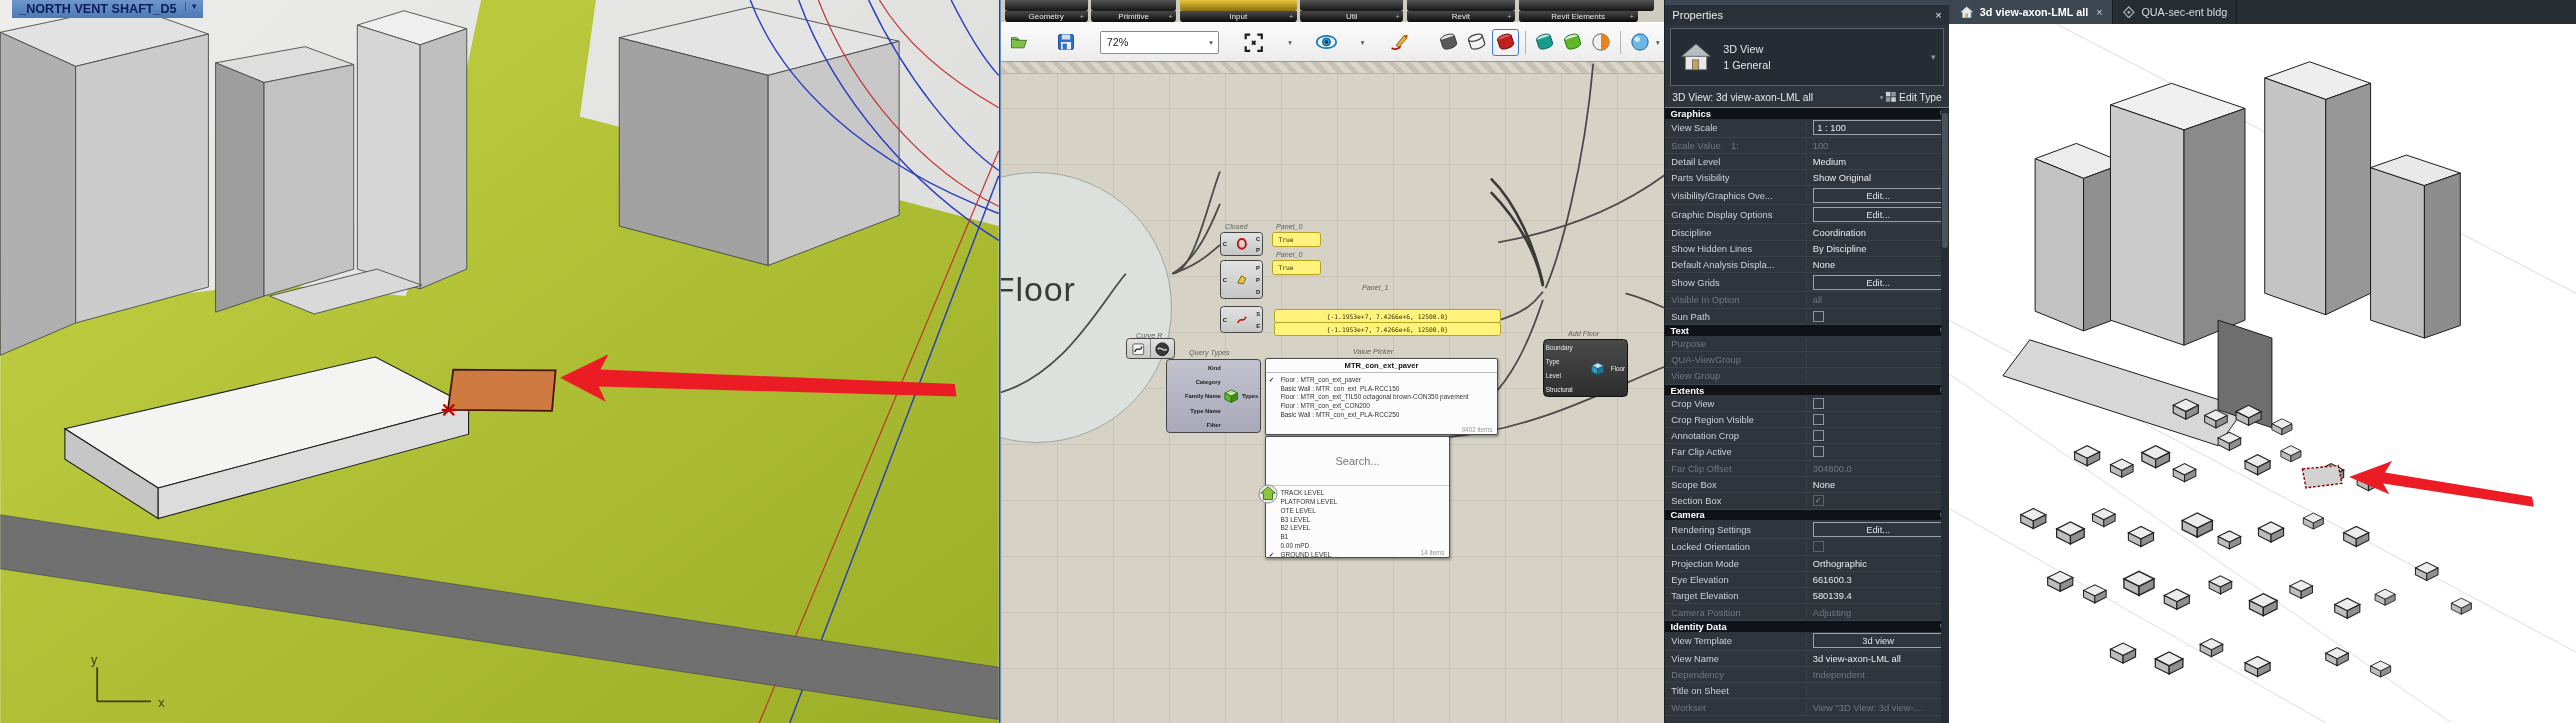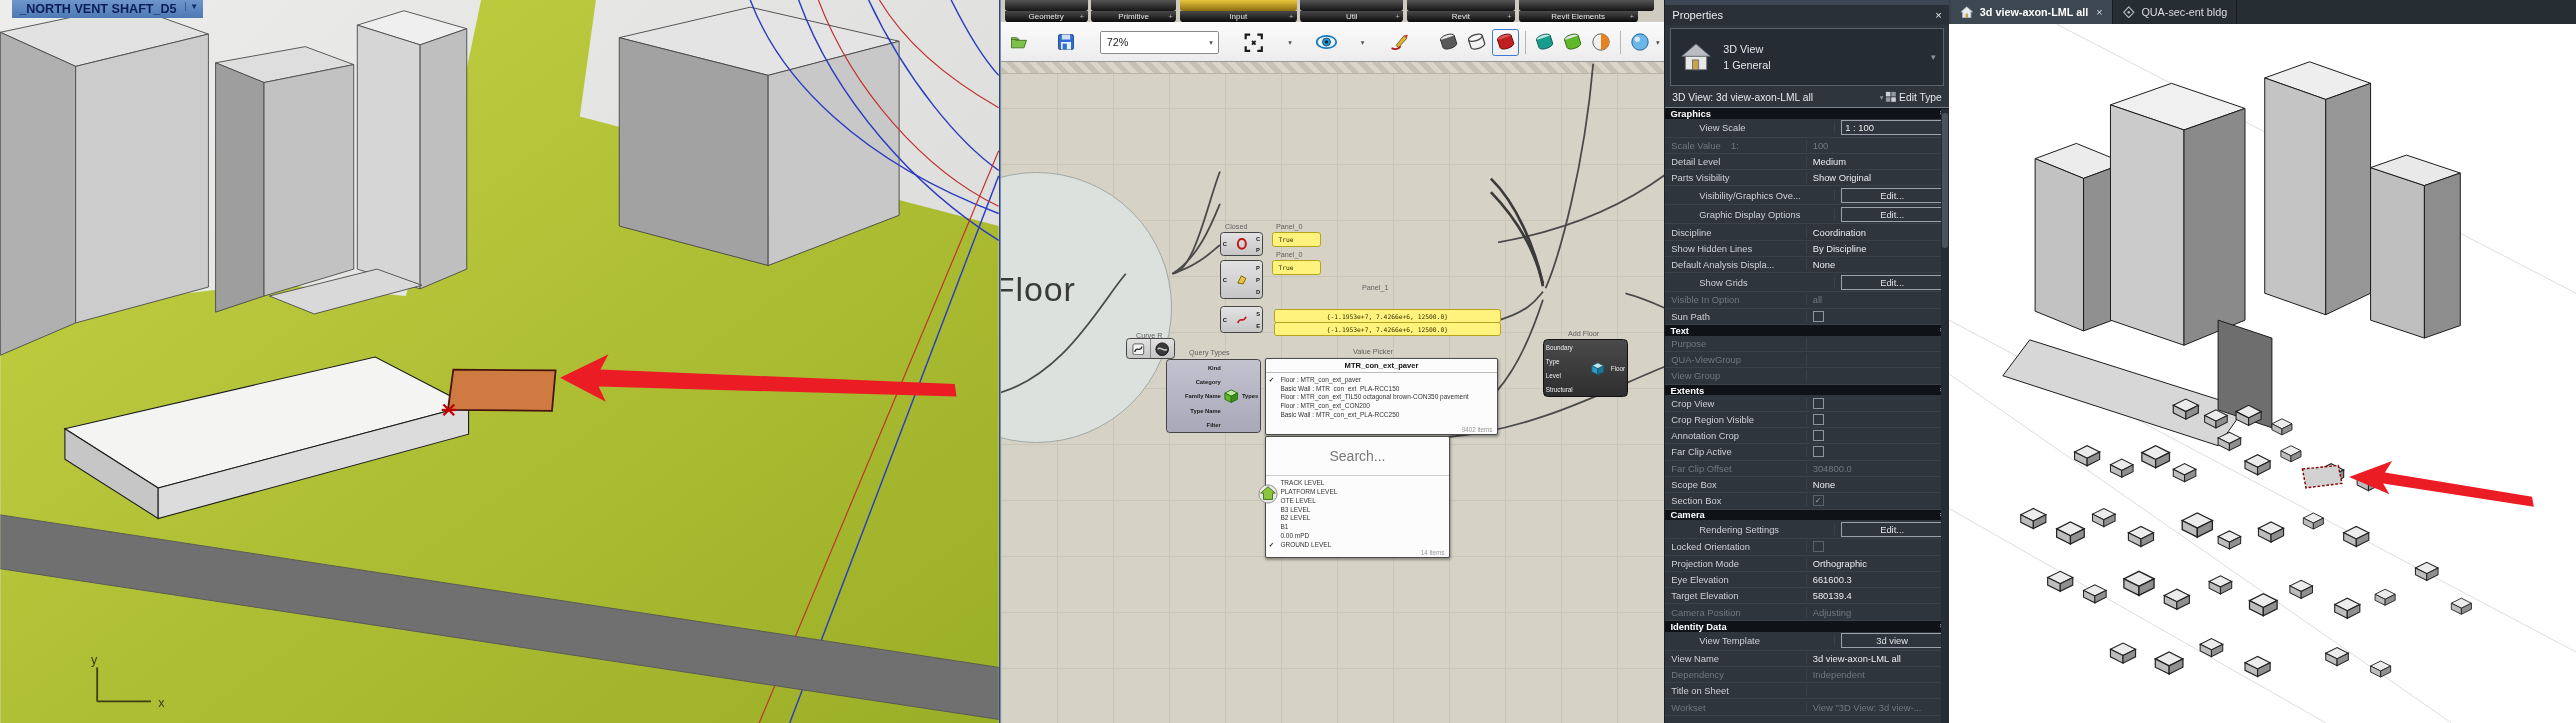--- a/index.html
+++ b/index.html
@@ -34,32 +34,32 @@
   .vsep{width:0.9px;height:23px;background:#b5b5b5;margin:0 2.7px;}
   #gh-canvas{position:relative;height:663px;
     background-color:#d6d2c6;
     background-image:repeating-linear-gradient(0deg,#c9c5b9 0 0.9px,transparent 0.9px 56px),
       repeating-linear-gradient(90deg,#c9c5b9 0 0.9px,transparent 0.9px 56px);}
   .hatch{position:absolute;left:0;top:0;width:100%;height:10.8px;
     background:repeating-linear-gradient(45deg,#c6c1b3 0 5.4px,#d9d5c9 5.4px 10.8px);border-bottom:0.9px solid #b9b4a6;}
   .gh-group-circle{position:absolute;left:-100px;top:110px;width:269px;height:269px;border-radius:50%;
     background:#dde3e0;border:0.9px solid #9aa39e;opacity:.9;}
   .gh-group-label{position:absolute;left:-7.2px;top:208px;font-size:34px;color:#3a3a3a;letter-spacing:0.9px;}
-  .nlabel{position:absolute;font-size:7.2px;color:#5f5f5f;white-space:nowrap;}
+  .nlabel{position:absolute;font-size:7.2px;font-style:italic;color:#5f5f5f;white-space:nowrap;}
   .gh-comp{position:absolute;background:linear-gradient(#e2e2e2,#c6c6c6);border:1.3px solid #454545;
     border-radius:3.6px;display:flex;align-items:stretch;font-size:5.8px;color:#1a1a1a;}
   .pcol{display:flex;flex-direction:column;justify-content:space-around;padding:0 1.8px;font-weight:bold;}
   .icol{flex:1;display:flex;align-items:center;justify-content:center;}
   .gh-panel{position:absolute;background:var(--panel-yellow);border:1.3px solid #b8a21c;border-radius:2.7px;
     font-family:"DejaVu Sans Mono",monospace;font-size:6.3px;color:#332f00;display:flex;align-items:center;
     padding:0 5.4px;white-space:nowrap;overflow:hidden;}
   .gh-box{position:absolute;background:#fcfcfc;border:0.9px solid #4c4c4c;border-radius:2px;
     box-shadow:0.9px 1.8px 2.7px rgba(0,0,0,.35);overflow:hidden;}
   .gh-box .ttl{font-size:7.6px;font-weight:bold;text-align:center;border-bottom:0.9px solid #bbb;padding:1.8px 0;color:#111;}
-  .gh-box .hdr{font-size:14px;text-align:center;color:#777;padding:11px 0;border-bottom:0.9px solid #ccc;}
+  .gh-box .hdr{font-size:11px;text-align:center;color:#777;padding:18px 0;border-bottom:0.9px solid #ccc;}
   .gh-box ul{list-style:none;margin:1.8px 0 0 0;padding:0;}
   .gh-box li{font-size:6.5px;color:#333;padding:0.9px 3.6px 0.9px 14.4px;position:relative;white-space:nowrap;overflow:hidden;}
   .gh-box li.checked:before{content:"✓";position:absolute;left:2.7px;font-weight:bold;color:#2b2b2b;}
   .gh-count{position:absolute;right:4.5px;bottom:1.8px;font-size:6.3px;color:#999;}
   .gh-dark{position:absolute;background:linear-gradient(#4a4a4a,#2e2e2e);border:1.3px solid #111;
     border-radius:4.5px;color:#eee;display:flex;align-items:stretch;font-size:6.3px;}
   .gh-dark .pcol{font-weight:normal;}
   .qlbl{text-align:right;}
   
   #props{left:1664px;width:284px;background:#2f353d;border-left:1.8px solid #1c2127;color:#ccd2d8;}
@@ -69,21 +69,21 @@
   #type-selector{margin:3.6px 5.4px;height:56px;border:0.9px solid #5a626d;background:#262c33;
     display:flex;align-items:center;gap:10.8px;padding:0 9px;position:relative;}
   #type-selector .tname{font-size:10.8px;color:#e4e8eb;line-height:1.5;}
   #type-selector .dd{position:absolute;right:7.2px;color:#8a939e;font-size:9px;}
   #inst-row{display:flex;align-items:center;padding:1.8px 7.2px 3.6px 7.2px;gap:2px;border-bottom:1.8px solid #79828d;font-size:10.3px;color:#e4e8eb;}
   #inst-row .grow{flex:1;white-space:nowrap;overflow:hidden;}
   .shead{height:10.8px;background:#0f1317;color:#fff;font-weight:bold;font-size:9.4px;
     display:flex;align-items:center;justify-content:space-between;padding:0 5.4px;}
   .chev2{display:inline-block;transform:rotate(-90deg);font-size:9px;color:#cfd5da;}
   .prow{display:flex;align-items:center;border-bottom:0.9px solid #3a4149;height:15.3px;font-size:9.4px;}
-  .prow.tall{height:18px;padding-left:28px;}
+  .prow.tall{height:18px;}
   .plabel{width:135px;padding-left:6.3px;white-space:pre;overflow:hidden;border-right:0.9px solid #3a4149;
     color:#ccd2d8;flex:0 0 135px;}
   .dim .plabel,.dimv{color:#6f7881!important;}
   .pval{flex:1;padding:0 5.4px;color:#e8ecef;white-space:nowrap;overflow:hidden;display:flex;align-items:center;}
   .pinput{flex:1;border:0.9px solid #99a2ad;padding:0 3.6px;height:12.6px;display:flex;align-items:center;}
   .pbtn{flex:1;border:0.9px solid #99a2ad;height:12.6px;display:flex;align-items:center;justify-content:center;color:#dfe4e8;}
   .cb{width:9px;height:9px;border:0.9px solid #8a939e;display:inline-flex;align-items:center;justify-content:center;
     font-size:8px;color:#9aa1a8;background:transparent;}
   .cb.dis{border-color:#5a626b;}
   #prop-scroll{position:absolute;right:0;top:109px;bottom:0;width:8px;background:#262c33;}

